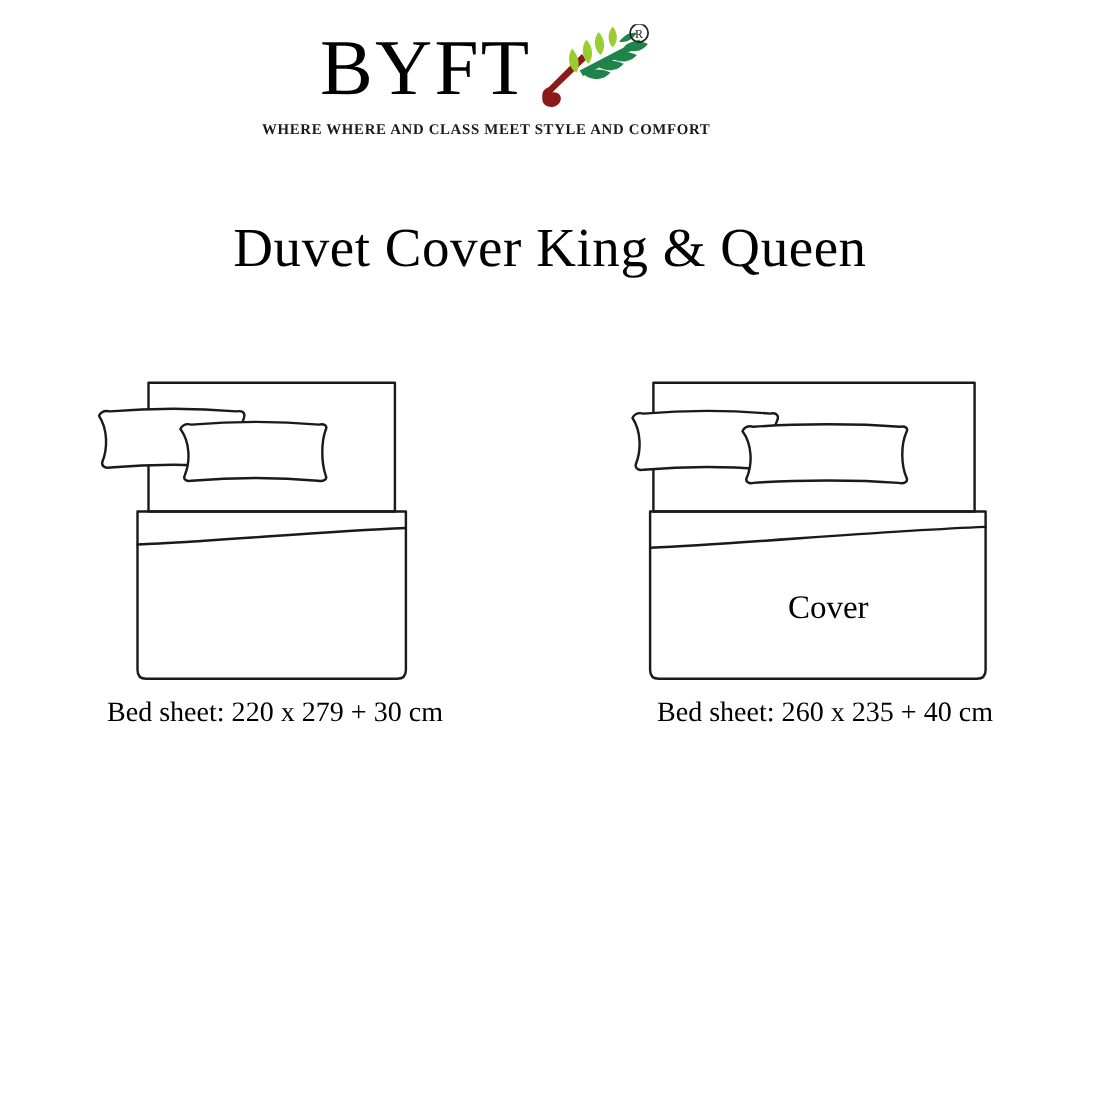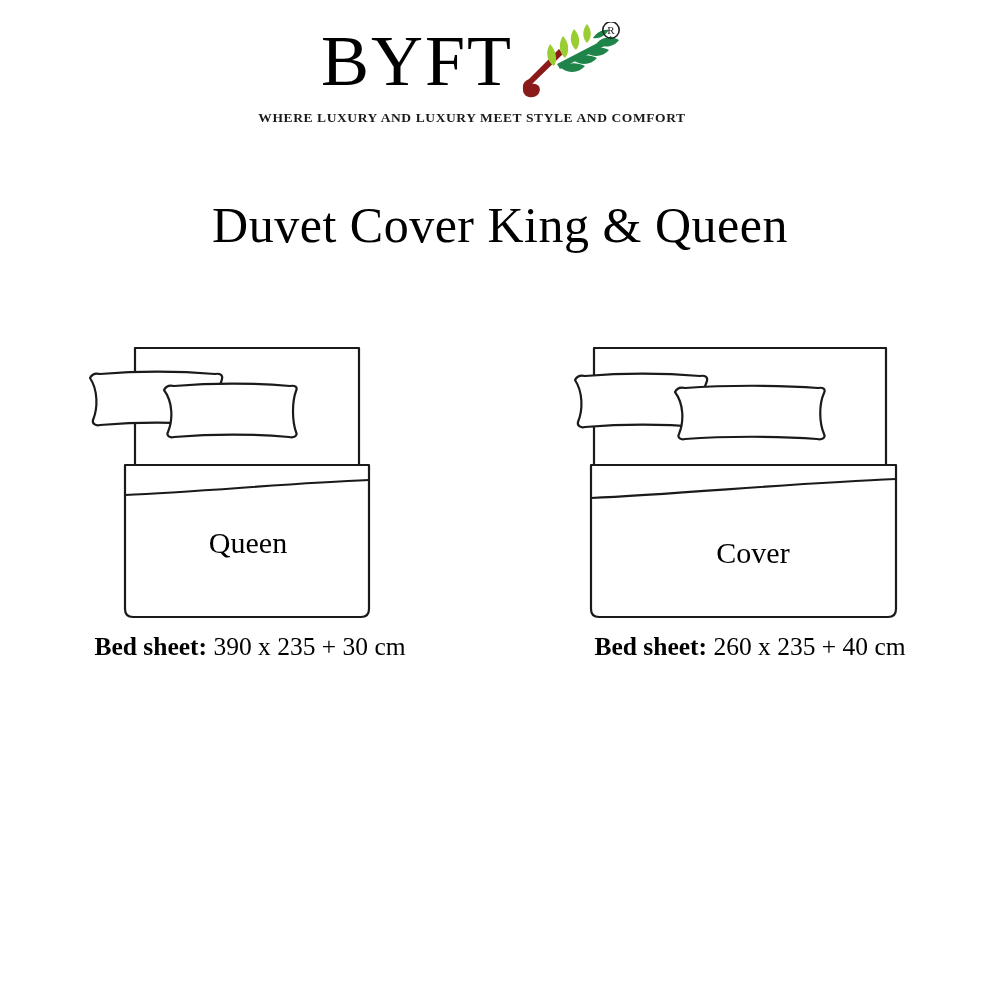--- a/index.html
+++ b/index.html
@@ -17,21 +17,20 @@
     position: relative;
   }
 
   
   .brand-block {
     position: absolute;
     left: 0;
     top: 22px;
     width: 884px;
     text-align: center;
-    margin-left: 30px;
   }
   .brand-row {
     display: flex;
     align-items: center;
     justify-content: center;
     gap: 6px;
     height: 78px;
   }
   .brand-wordmark {
     font-family: "Liberation Serif", "DejaVu Serif", serif;
@@ -122,21 +121,21 @@
     top: 302px;
     left: 0;
     width: 420px;
     text-align: center;
     font-family: "Liberation Serif", "DejaVu Serif", serif;
     font-size: 25.5px;
     color: #000000;
     white-space: nowrap;
   }
   .bed-caption .cap-key {
-    font-weight: 700;
+    font-weight: 400;
   }
   .bed-caption .cap-val {
     font-weight: 400;
   }
 </style>
 </head>
 <body>
 
 <div class="brand-block">
 
@@ -163,21 +162,21 @@
         <path d="M74 16 C 78 10, 84 7, 90 8 C 86 14, 80 17, 74 16 Z" fill="#1E8449"></path>
 
         <g>
           <circle cx="92" cy="8" r="8.2" fill="none" stroke="#222222" stroke-width="1.6"></circle>
           <text x="92" y="12.4" text-anchor="middle" font-family="Liberation Serif, serif" font-size="11" fill="#222222">R</text>
         </g>
       </svg>
     </div>
   </div>
 
-  <div class="brand-tagline">WHERE LUXURY AND LUXURY MEET STYLE AND COMFORT</div>
+  <div class="brand-tagline">WHERE WHERE AND CLASS MEET STYLE AND COMFORT</div>
 </div>
 
 <div class="page-title">Duvet Cover King &amp; Queen</div>
 
 <div class="beds-area">
 
   <div class="bed-block queen">
     <div class="bed-svg-wrap">
       <svg width="420" height="300" viewBox="0 0 420 300" xmlns="http://www.w3.org/2000/svg">
         <g fill="none" stroke="#1A1A1A" stroke-width="2.2" stroke-linejoin="round" stroke-linecap="round">
@@ -205,24 +204,23 @@
                    C 255 55, 258 57, 256 61
                    C 252 72, 252 90, 256 102
                    C 258 106, 254 108, 249 107
                    C 215 104, 170 104, 134 107
                    C 130 108, 126 106, 128 102
                    C 133 90, 133 72, 124 60 Z" fill="#ffffff"></path>
         </g>
       </svg>
     </div>
 
-    <div class="bed-size-label">Queen</div>
 
     <div class="bed-caption">
-      <span class="cap-key">Bed sheet:</span><span> </span><span class="cap-val">390 x 235 + 30 cm</span>
+      <span class="cap-key">Bed sheet:</span><span> </span><span class="cap-val">220 x 279 + 30 cm</span>
     </div>
   </div>
 
   <div class="bed-block king">
     <div class="bed-svg-wrap">
       <svg width="420" height="300" viewBox="0 0 420 300" xmlns="http://www.w3.org/2000/svg">
         <g fill="none" stroke="#1A1A1A" stroke-width="2.2" stroke-linejoin="round" stroke-linecap="round">
 
           <path d="M54 18 L 346 18 L 346 135 L 54 135 Z"></path>
 

